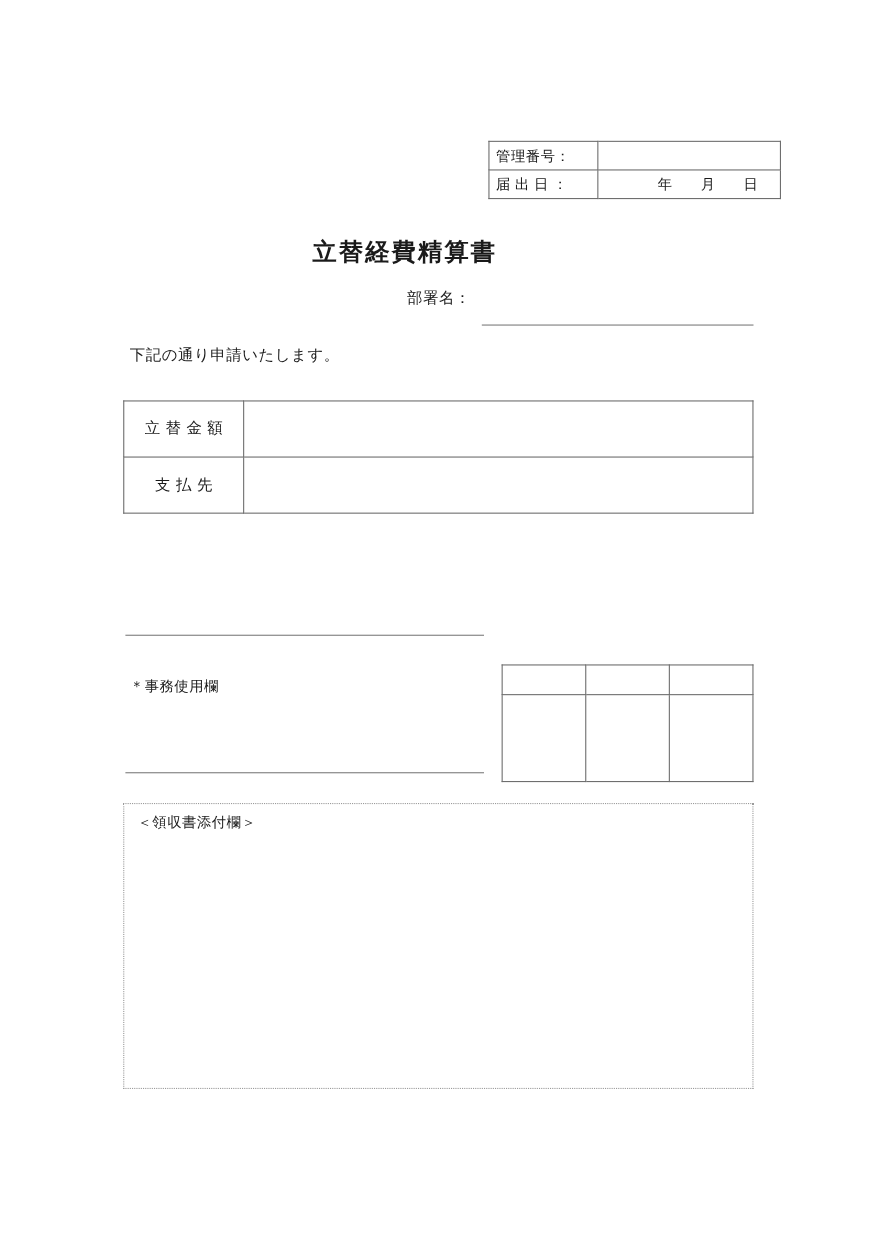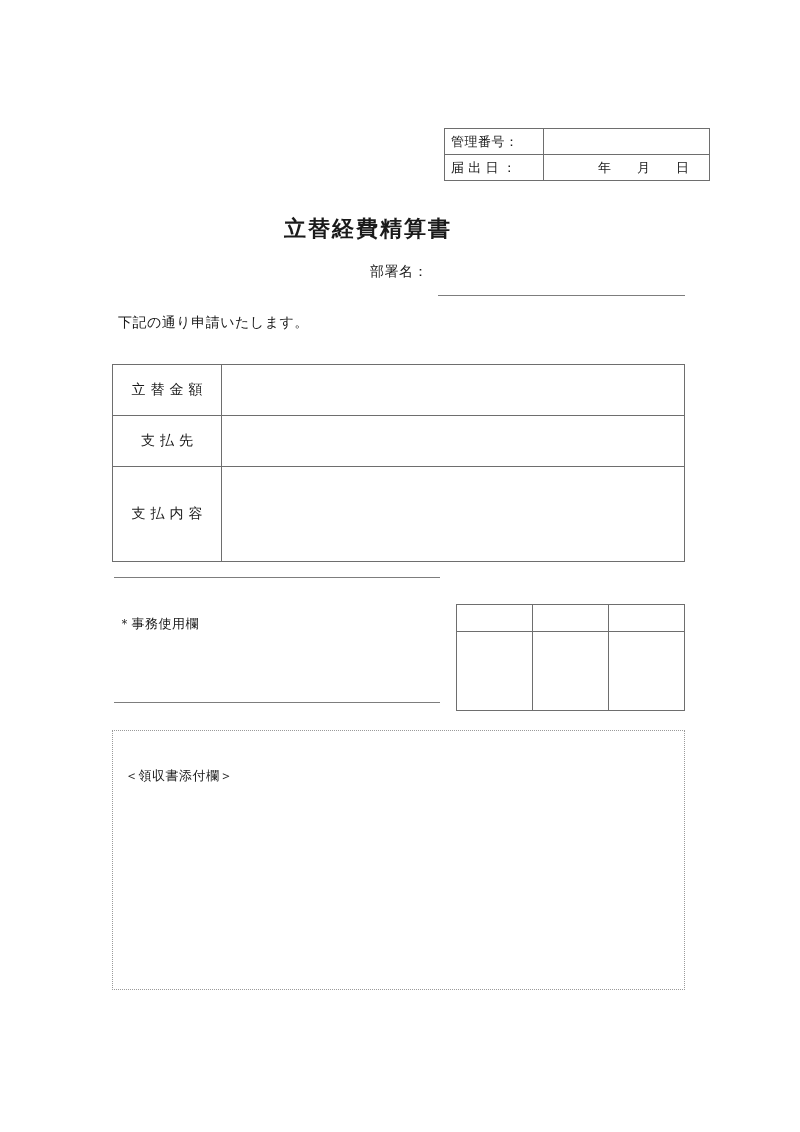--- a/index.html
+++ b/index.html
@@ -175,21 +175,20 @@
     border: 1.4px dotted #9a9a9a;
     box-sizing: border-box;
   }
   .receipt-label {
     position: absolute;
     left: 12px;
     top: 8px;
     font-size: 13px;
     letter-spacing: 0.5px;
     white-space: nowrap;
-    margin-top: 28px;
   }
 </style>
 </head>
 <body>
 
 <div class="page">
 
   <table class="admin-table">
     <tbody>
         <tr>
@@ -222,24 +221,20 @@
   <table class="main-table">
     <tbody>
         <tr class="r-amount">
       <td class="row-label">立替金額</td>
       <td></td>
     </tr>
     <tr class="r-payee">
       <td class="row-label">支払先</td>
       <td></td>
     </tr>
-    <tr class="r-detail">
-      <td class="row-label">支払内容</td>
-      <td></td>
-    </tr>
   </tbody>
     </table>
 
   <div class="office-rule top"></div>
   <div class="office-label">＊事務使用欄</div>
   <div class="office-rule bottom"></div>
 
   <table class="stamp-grid">
     <tbody>
         <tr class="head-row">

